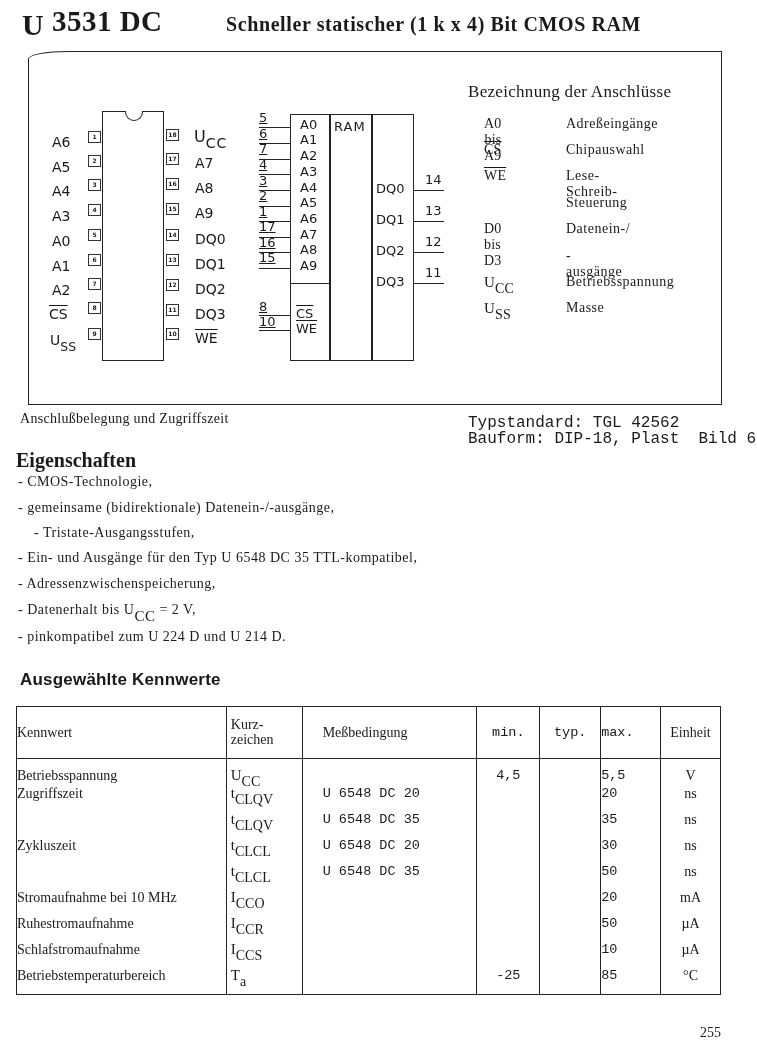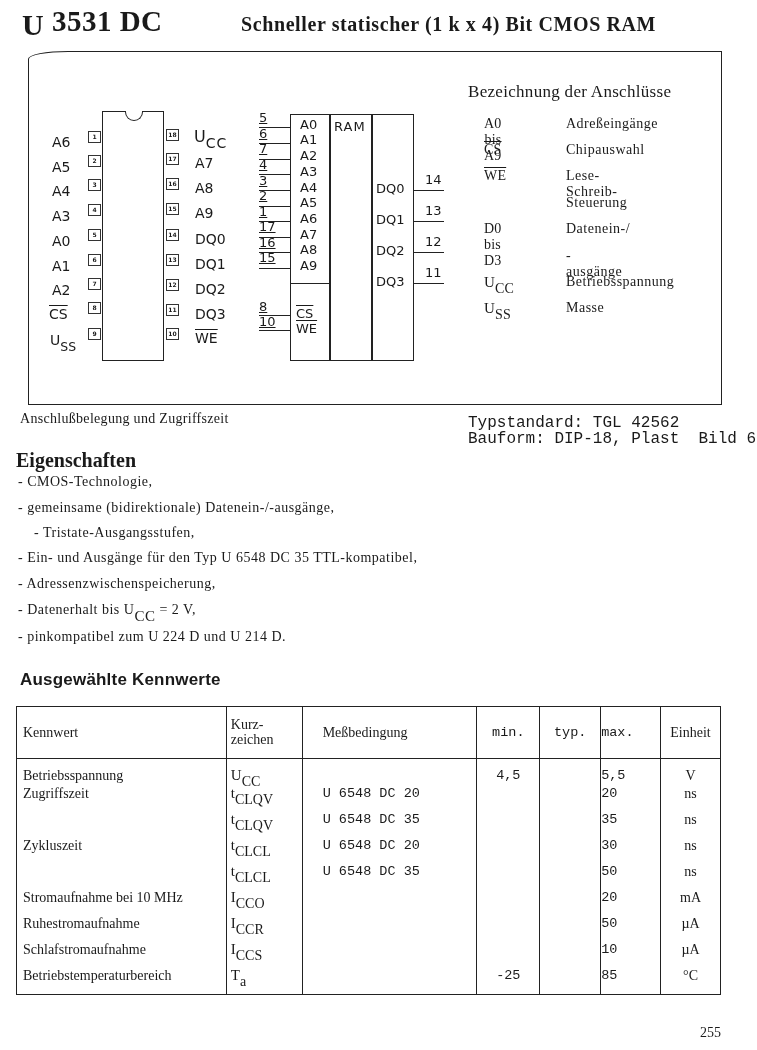--- a/index.html
+++ b/index.html
@@ -4,21 +4,21 @@
 <style>
   * { box-sizing: border-box; margin: 0; padding: 0; }
   html, body { width: 757px; height: 1050px; background: #ffffff; color: #1a1a1a; overflow: hidden; }
   body { position: relative; font-family: "DejaVu Serif", "Liberation Serif", serif; }
 
   .abs { position: absolute; }
 
   
   .hdr-part { left: 22px; top: 4px; font-family: "Liberation Serif", serif; font-weight: bold; font-size: 29px; letter-spacing: 0.5px; }
   .hdr-part .u { font-size: 30px; position: relative; top: 4px; }
-  .hdr-title { left: 226px; top: 13px; font-family: "Liberation Serif", serif; font-weight: bold; font-size: 20px; letter-spacing: 0.6px; margin-left: 15px; }
+  .hdr-title { left: 226px; top: 13px; font-family: "Liberation Serif", serif; font-weight: bold; font-size: 20px; letter-spacing: 0.6px; }
 
   
   .frame { left: 28px; top: 51px; width: 694px; height: 354px; border: 1.4px solid #222; border-top-left-radius: 40px 8px; }
 
   
   .dip { left: 102px; top: 111px; width: 62px; height: 250px; border: 1.3px solid #222; background: #fff; }
   .notch { left: 22px; top: -1px; width: 18px; height: 10px; border: 1.3px solid #222; border-top: none; border-radius: 0 0 10px 10px; background: #fff; }
   .pinbox { width: 13px; height: 12px; border: 1px solid #333; font-family: "DejaVu Sans", sans-serif; font-size: 6px; font-weight: bold; text-align: center; line-height: 10px; background: #fff; }
   .pinlbl { font-family: "DejaVu Sans", sans-serif; font-size: 14px; line-height: 14px; }
   .sub { font-size: 0.78em; position: relative; top: 0.45em; }
@@ -44,21 +44,21 @@
 
   .table-title { left: 20px; top: 670px; font-family: "Liberation Sans", sans-serif; font-weight: bold; font-size: 17px; letter-spacing: 0.2px; }
 
   
   table.kw { position: absolute; left: 16px; top: 706px; width: 705px; border-collapse: collapse; font-family: "Liberation Serif", serif; font-size: 14px; }
   table.kw th, table.kw td { border-left: 1.2px solid #222; border-right: 1.2px solid #222; font-weight: normal; vertical-align: top; }
   table.kw thead th { border-top: 1.4px solid #222; border-bottom: 1.4px solid #222; height: 52px; vertical-align: middle; }
   table.kw tbody tr:last-child td { border-bottom: 1.4px solid #222; padding-bottom: 10px; }
   table.kw tbody tr:first-child td { padding-top: 8px; }
   table.kw td { height: 26px; line-height: 17px; }
-  .c-kw { width: 210px; text-align: left; padding-left: 6px; }
+  .c-kw { width: 210px; text-align: left; padding-left: 0; }
   .c-kz { width: 76px; text-align: left; padding-left: 4px; }
   .c-mb { width: 175px; text-align: left; padding-left: 20px; }
   .c-min { width: 63px; text-align: center; }
   .c-typ { width: 61px; text-align: center; }
   .c-max { width: 60px; text-align: left; }
   .c-unit { width: 60px; text-align: center; }
   .mono { font-family: "Liberation Mono", monospace; font-size: 13.5px; }
   .kz-sym { font-size: 15px; }
   .kz-sub { font-size: 14px; position: relative; top: 6px; }
   th .hd-small { font-size: 14px; line-height: 15px; display: inline-block; text-align: left; }

